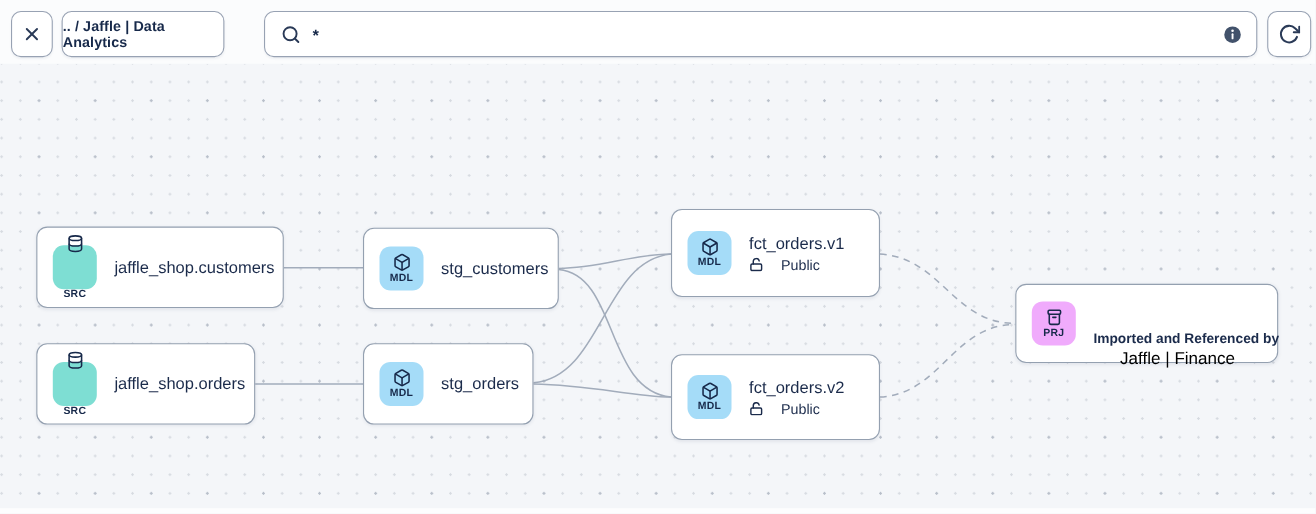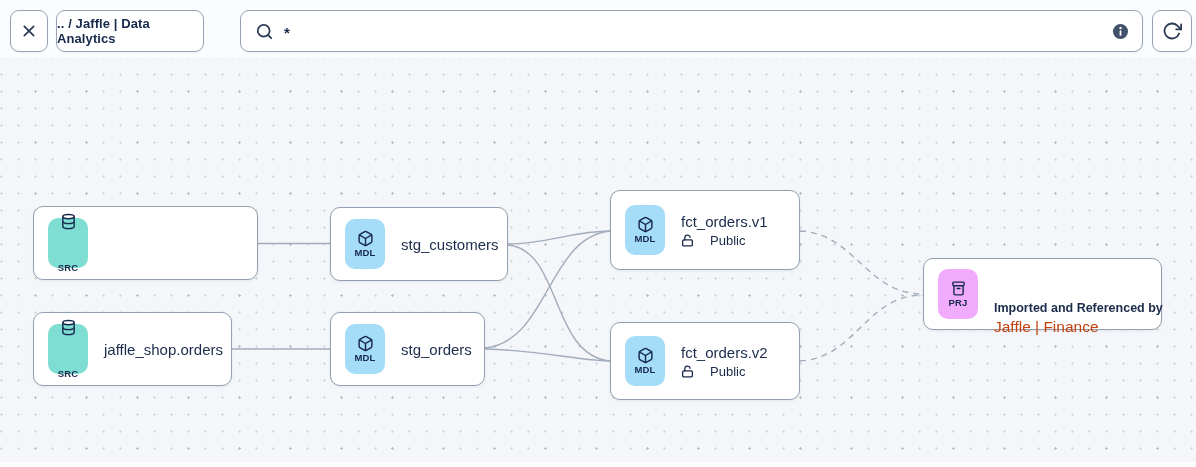--- a/index.html
+++ b/index.html
@@ -61,33 +61,33 @@
 
   
   .node {
     position:absolute; background:#fff;
     border:1px solid #94a0b0; border-radius:10px;
     display:flex; align-items:center; gap:16px; padding:0 14px;
     box-shadow:0 1px 3px rgba(23,41,74,.08);
     cursor:pointer; z-index:3;
   }
   .badge {
-    width:40px; height:50px; border-radius:10px; flex:0 0 40px;
+    width:40px; height:40px; border-radius:10px; flex:0 0 40px;
     display:flex; flex-direction:column; align-items:center; justify-content:center;
     gap:0px;
   }
   .badge .blabel { font-size:9.5px; font-weight:700; letter-spacing:.2px; color:#17294a; line-height:10px; margin-top:1px; }
   .badge.src { background:#7eded3;gap:32px; }
   .badge.mdl { background:#a5dcf8; }
   .badge.prj { background:#f0abfc; }
   .ncol { display:flex; flex-direction:column; justify-content:center; gap:3px; min-width:0; }
   .ntitle { font-size:15px; font-weight:400; color:#1b2b4b; white-space:nowrap; }
   .nsub { display:flex; align-items:center; gap:16px; font-size:13px; color:#1b2b4b; }
   .nsubtitle { font-size:12.5px; font-weight:700; color:#1b2b4b; white-space:nowrap;margin-top:48px; }
-  .ptitle { font-size:15.5px; font-weight:400; color:#c2410c; white-space:nowrap; }
+  .ptitle { font-size:15.5px; font-weight:400; color:#000000; white-space:nowrap;text-align:center; }
 
   
   #n-src-customers { left:33px;  top:206px; width:225px; height:74px; }
   #n-src-orders    { left:33px;  top:312px; width:199px; height:74px; }
   #n-stg-customers { left:330px; top:207px; width:178px; height:74px; }
   #n-stg-orders    { left:330px; top:312px; width:155px; height:74px; }
   #n-fct-v1        { left:610px; top:190px; width:190px; height:80px; }
   #n-fct-v2        { left:610px; top:322px; width:190px; height:78px; }
   #n-prj           { left:923px; top:258px; width:239px; height:72px; }
 </style>
@@ -152,20 +152,23 @@
   <div class="badge src">
     <span class="icon">
       <svg width="17" height="17" viewBox="0 0 24 24" fill="none" stroke="#17294a" stroke-width="2">
           <ellipse cx="12" cy="5" rx="8" ry="3"></ellipse>
           <path d="M4 5v7c0 1.66 3.58 3 8 3s8-1.34 8-3V5"></path>
           <path d="M4 12v7c0 1.66 3.58 3 8 3s8-1.34 8-3v-7"></path>
         </svg>
     </span>
     <span class="blabel">SRC</span>
   </div>
+  <div class="ncol">
+      <div class="ntitle">jaffle_shop.customers</div>
+    </div>
 </div>
 
 <div class="node" id="n-src-orders">
   <div class="badge src">
     <span class="icon">
       <svg width="17" height="17" viewBox="0 0 24 24" fill="none" stroke="#17294a" stroke-width="2">
           <ellipse cx="12" cy="5" rx="8" ry="3"></ellipse>
           <path d="M4 5v7c0 1.66 3.58 3 8 3s8-1.34 8-3V5"></path>
           <path d="M4 12v7c0 1.66 3.58 3 8 3s8-1.34 8-3v-7"></path>
         </svg>

